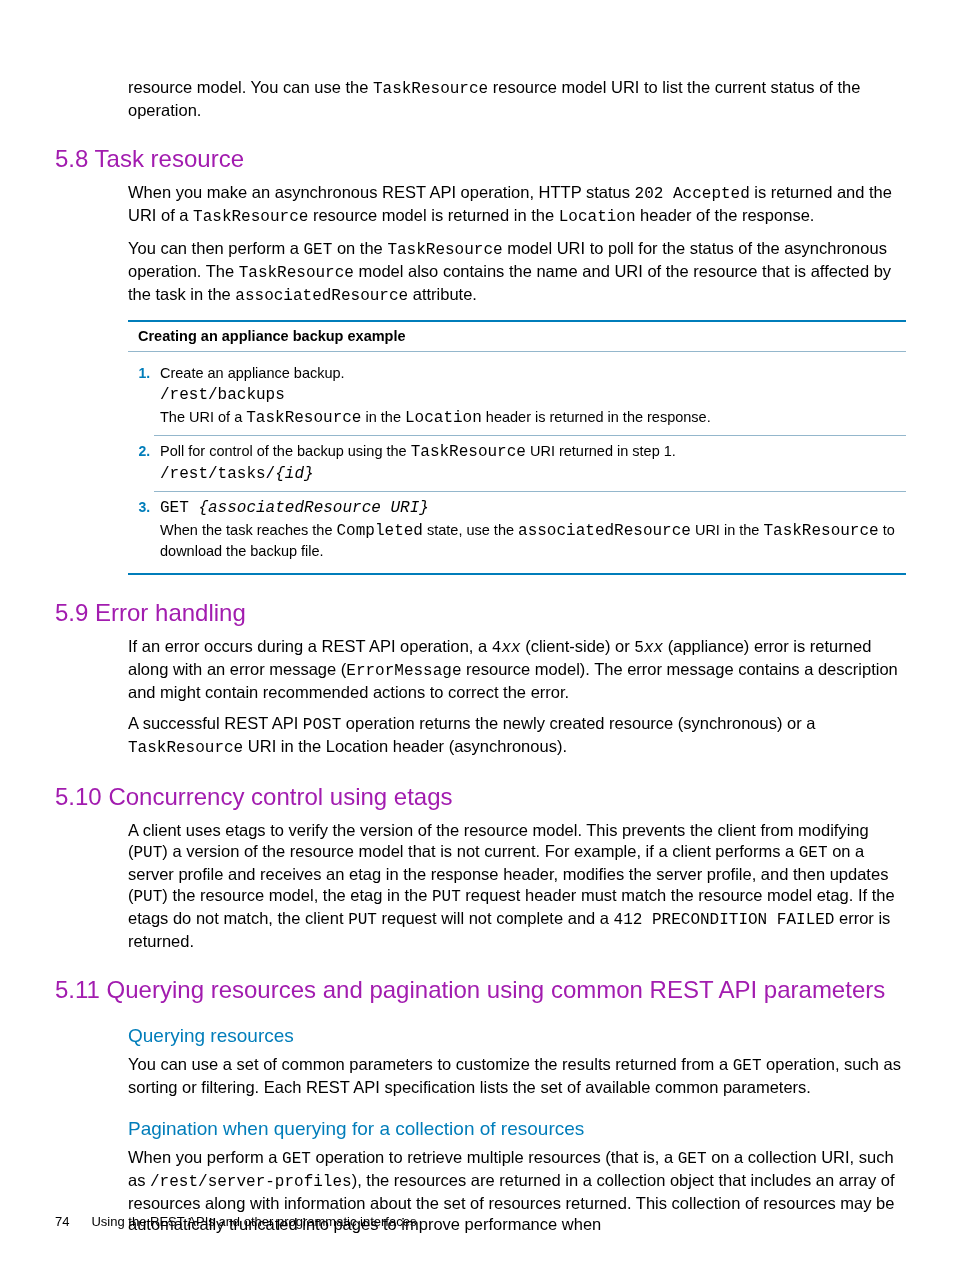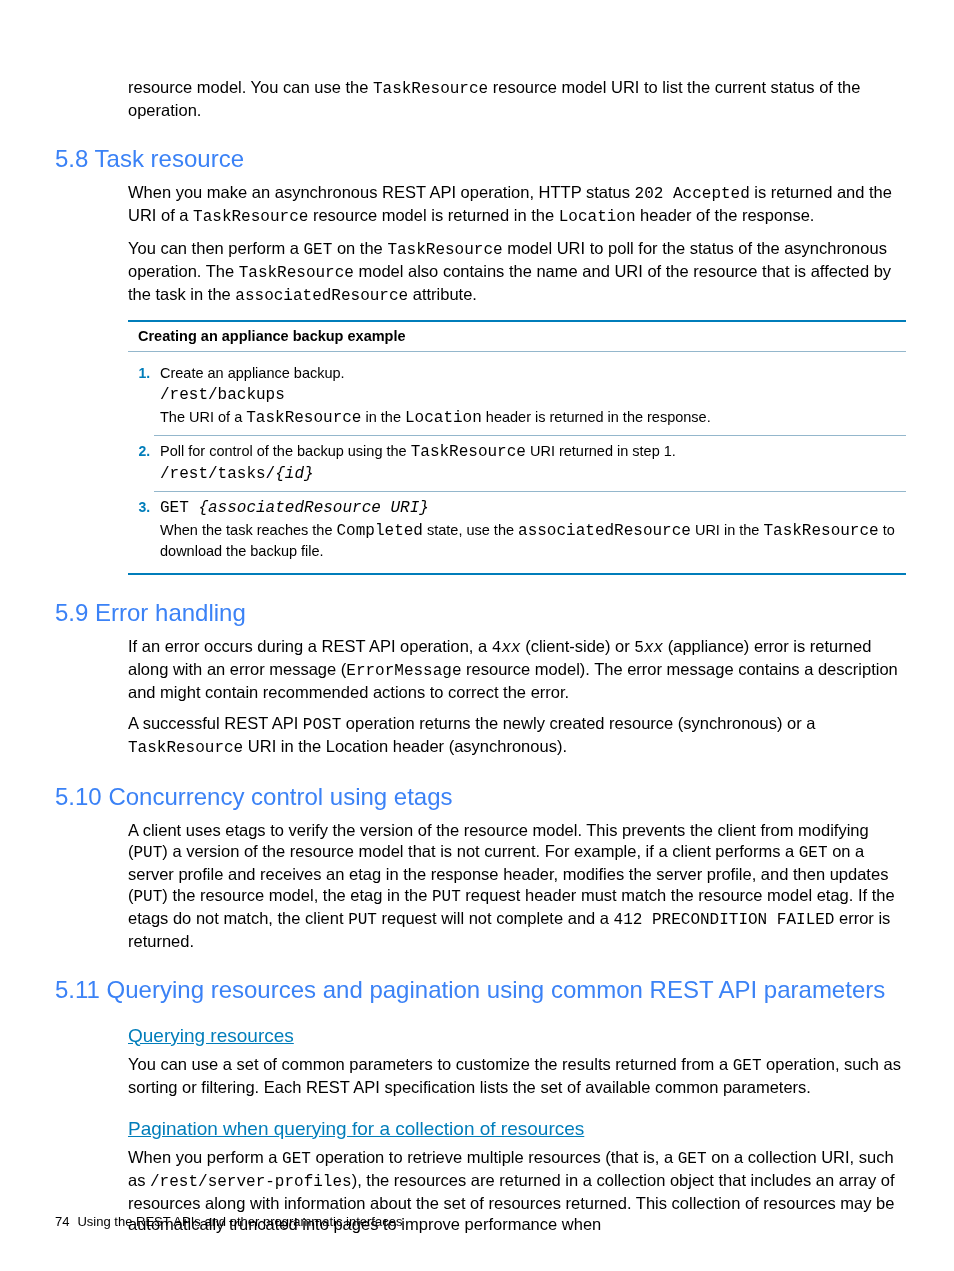--- a/index.html
+++ b/index.html
@@ -24,31 +24,30 @@
   .body-para.continue {
     margin-top: 0;
   }
   code, .mono {
     font-family: "Courier New", Courier, monospace;
     font-size: 16px;
   }
   h2.section {
     font-family: Arial, Helvetica, sans-serif;
     font-weight: 300;
-    color: #3b82f6;
+    color: #a21caf;
     font-size: 24px;
     margin: 22px 0 8px 0;
   }
   h3.subsection {
     font-family: Arial, Helvetica, sans-serif;
     font-weight: 300;
     color: #007dba;
     font-size: 19px;
     margin: 18px 0 6px 73px;
-    text-decoration: underline;
   }
   .example-box {
     margin: 14px 0 14px 73px;
     border-top: 2.5px solid #007dba;
     border-bottom: 2.5px solid #007dba;
   }
   .example-title {
     font-weight: bold;
     font-size: 14.5px;
     padding: 5px 10px 5px 10px;
@@ -75,21 +74,21 @@
   }
   .example-body li > div { margin: 2px 4px; }
   .ital { font-style: italic; }
   .footer {
     position: absolute;
     bottom: 40px;
     left: 55px;
     font-size: 13px;
     color: #000;
   }
-  .footer .pn { margin-right: 8px; }
+  .footer .pn { margin-right: 22px; }
 </style>
 </head>
 <body>
 
 <div class="page">
 
   <p class="body-para continue">
     <span>resource model. You can use the </span><code>TaskResource</code><span> resource model URI to list the current status of the operation.</span>
   </p>
 

